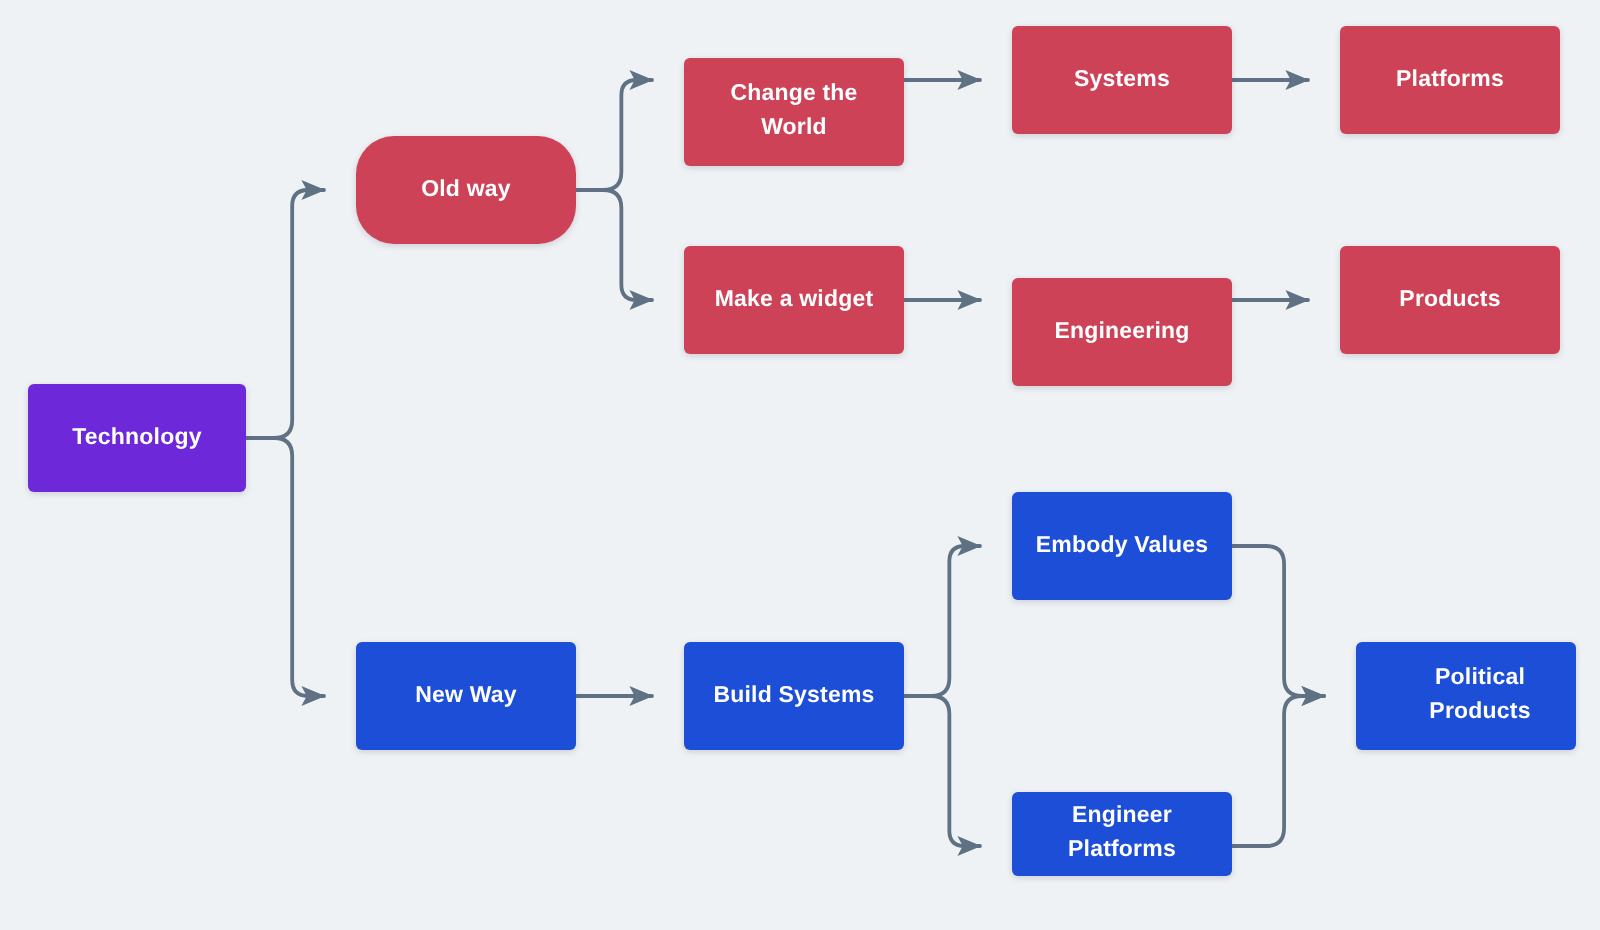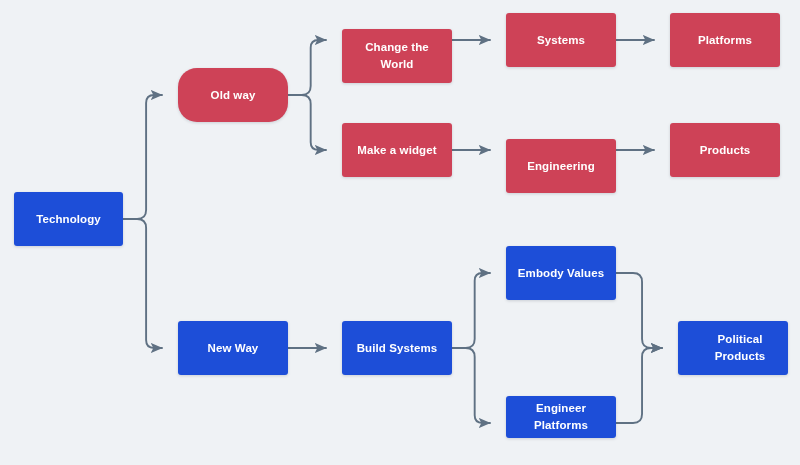--- a/index.html
+++ b/index.html
@@ -37,21 +37,21 @@
     letter-spacing: 0.1px;
     line-height: 1.45;
     padding: 4px 6px;
     box-shadow: 0 1px 3px rgba(42, 56, 70, 0.18);
     user-select: none;
   }
   .node-label {
     display: block;
     white-space: pre-line;
   }
-  .n-blue  { background: #1d4ed8; }
+  .n-blue  { background: #6d28d9; }
   .n-red   { background: #ce4257; }
   .n-teal  { background: #1d4ed8; }
 </style>
 </head>
 <body>
 
 <div id="canvas">
 
   <svg id="edge-layer" viewBox="0 0 800 465" width="800" height="465" xmlns="http://www.w3.org/2000/svg" aria-hidden="true">
       <defs>

